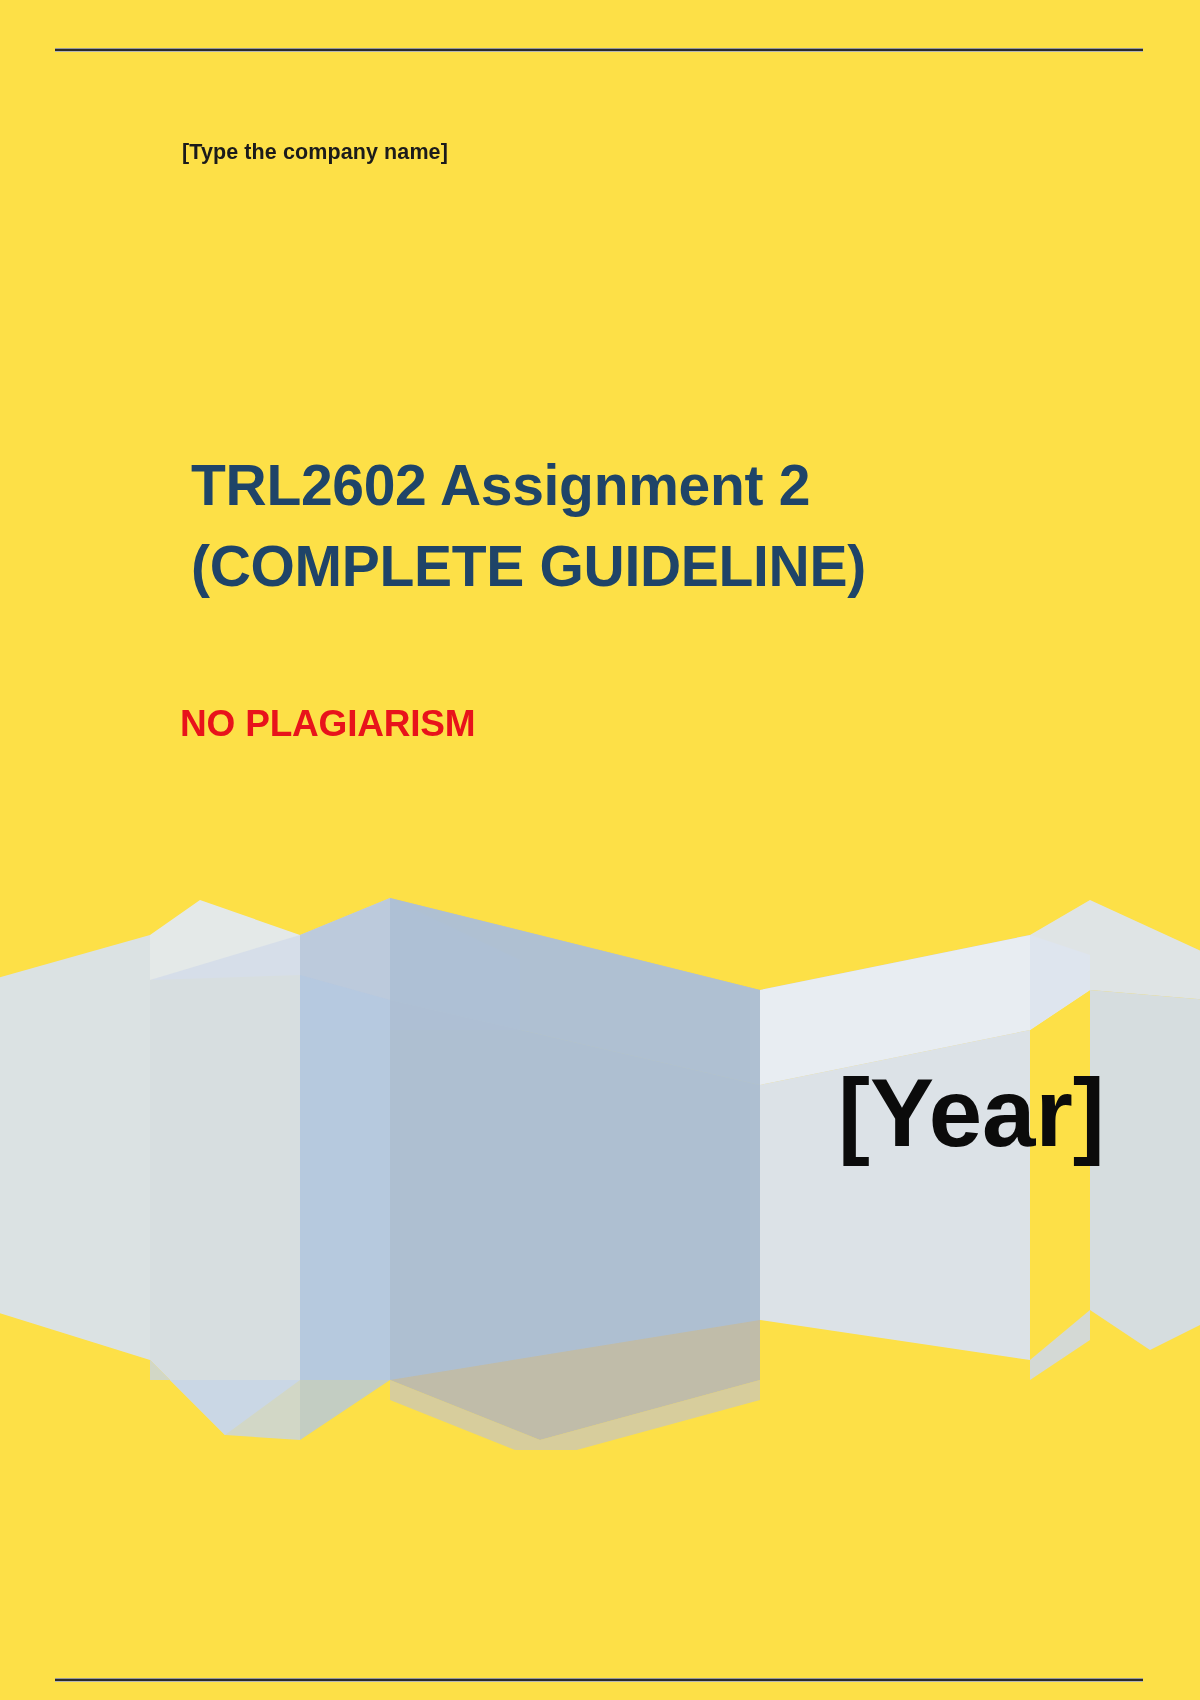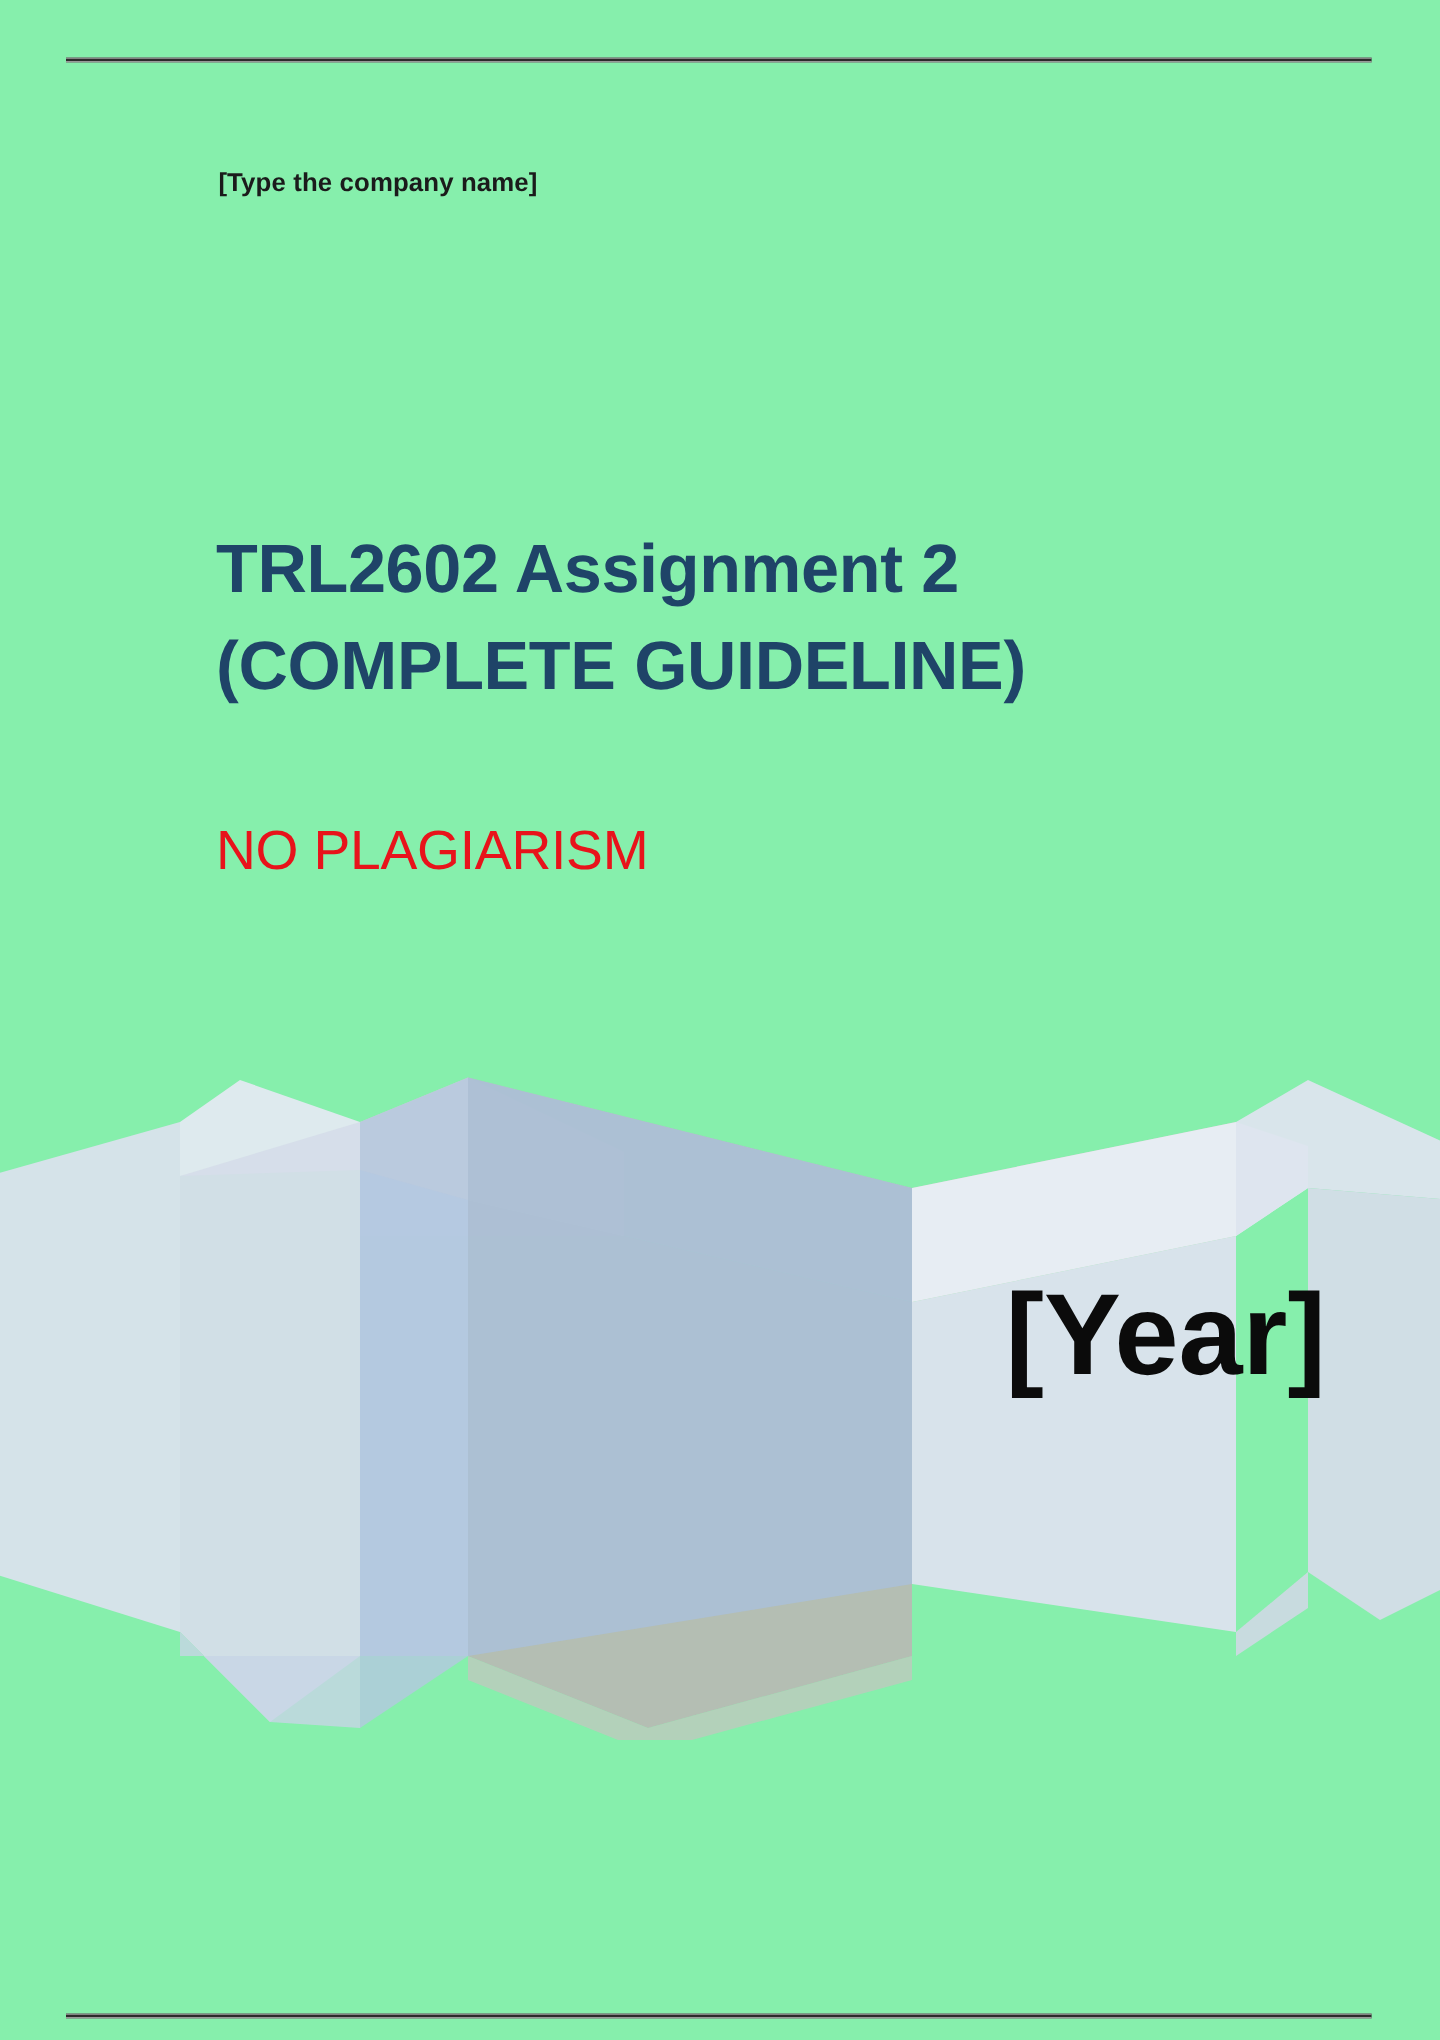--- a/index.html
+++ b/index.html
@@ -8,21 +8,21 @@
     background: #ffffff;
   }
   body {
     font-family: "Liberation Sans", sans-serif;
     -webkit-font-smoothing: antialiased;
   }
   .page {
     position: relative;
     width: 1200px;
     height: 1700px;
-    background: #86efac;
+    background: #fde047;
     overflow: hidden;
   }
 
   
   .rule {
     position: absolute;
     left: 55px;
     width: 1088px;
     height: 4px;
     background: #2b2b2b;
@@ -51,27 +51,27 @@
     left: 180px;
     top: 434px;
     width: 760px;
   }
   .doc-title {
     font-size: 57px;
     line-height: 81px;
     font-weight: bold;
     color: #1f4468;
     letter-spacing: -0.3px;
-    margin: 0;
+    margin: 11px;
   }
   .doc-subtitle {
     margin: 6px 0 0 0;
-    font-size: 46px;
+    font-size: 37px;
     line-height: 50px;
-    font-weight: normal;
+    font-weight: bold;
     color: #e8131b;
     letter-spacing: -0.2px;
   }
 
   
   .banner {
     position: absolute;
     left: 0;
     top: 880;
     top: 880px;

